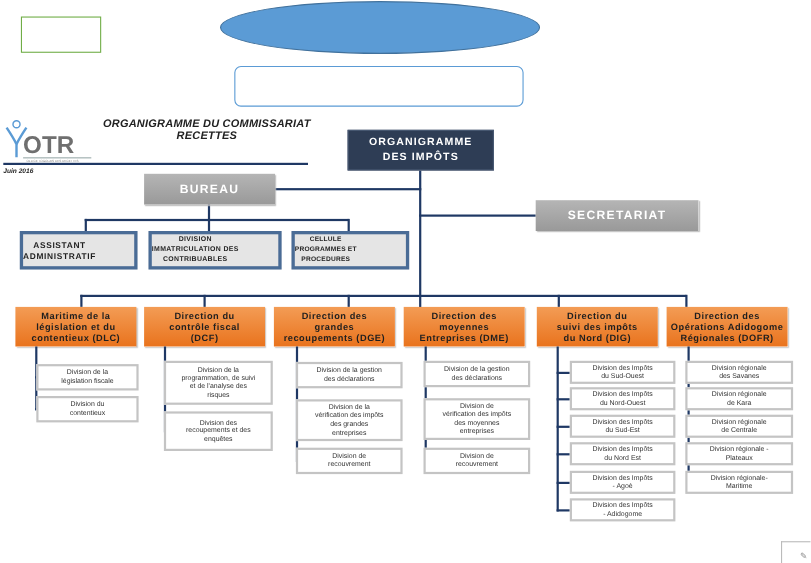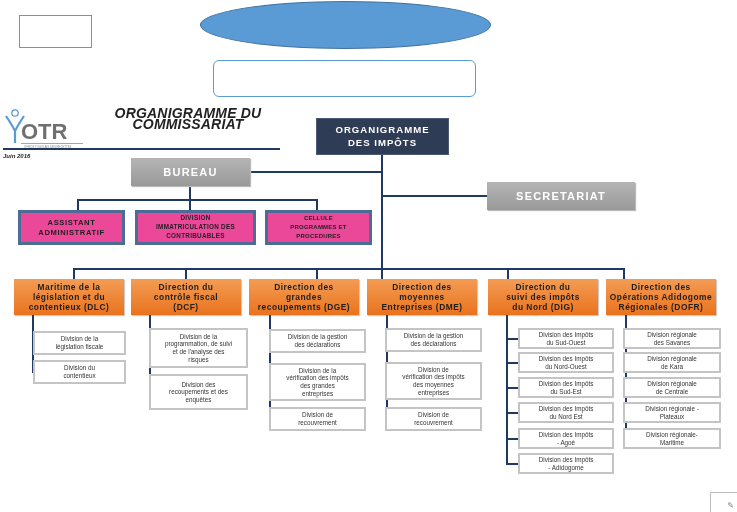--- a/index.html
+++ b/index.html
@@ -9,35 +9,35 @@
   .abs { position: absolute; }
 
   
   .green-box { left: 19px; top: 15px; width: 73px; height: 33px; border: 1.5px solid #70ad47; background: #fff; }
   .blue-ellipse { left: 200px; top: 1px; width: 291px; height: 48px; border-radius: 50%; background: #5b9bd5; border: 1px solid #41719c; }
   .rounded-box { left: 213px; top: 60px; width: 263px; height: 37px; border: 1.5px solid #5b9bd5; border-radius: 6px; background: #fff; }
 
   
   .logo { left: 4px; top: 107px; width: 84px; height: 42px; }
   .logo svg { width: 100%; height: 100%; }
-  .title { left: 93px; top: 108px; width: 190px; text-align: center; font-size: 14px; font-style: italic; font-weight: bold; line-height: 10.5px; letter-spacing: 0.2px; color: #222; }
+  .title { left: 93px; top: 108px; width: 190px; text-align: center; font-size: 10px; font-style: italic; font-weight: bold; line-height: 10.5px; letter-spacing: 0.2px; color: #222; }
   .title-rule { left: 3px; top: 148px; width: 277px; height: 2px; background: #1f3864; }
   .date { left: 3px; top: 153px; font-size: 6px; font-weight: bold; font-style: italic; color: #222; }
 
   
   .line { position: absolute; background: #1f3864; }
 
   
   .comm { left: 316px; top: 118px; width: 133px; height: 37px; background: #2e3d55; border: 1px solid #4a5a74; color: #fff; font-weight: bold; font-size: 9.6px; letter-spacing: 1px; text-align: center; line-height: 12.5px; display: flex; align-items: center; justify-content: center; }
 
   .gray-box { background: linear-gradient(#b5b5b5, #999999); color: #fff; font-weight: bold; letter-spacing: 1.2px; display: flex; align-items: center; justify-content: center; box-shadow: 1px 1px 1px #bbb; }
   .bureau { left: 131px; top: 158px; width: 119px; height: 28px; font-size: 11px; }
   .secretariat { left: 487px; top: 182px; width: 148px; height: 28px; font-size: 11px; }
 
-  .blue-outline { background: #ec4899; border: 3px solid #4a6c96; font-weight: bold; text-align: center; display: flex; align-items: center; justify-content: center; color: #1f1f1f; }
+  .blue-outline { background: #e5e5e5; border: 3px solid #4a6c96; font-weight: bold; text-align: center; display: flex; align-items: center; justify-content: flex-start; color: #1f1f1f; }
   .b1 { left: 18px; top: 210px; width: 107px; height: 35px; font-size: 7.6px; line-height: 10px; letter-spacing: 0.6px; }
   .b2 { left: 135px; top: 210px; width: 121px; height: 35px; font-size: 6.3px; line-height: 8.8px; letter-spacing: 0.3px; }
   .b3 { left: 265px; top: 210px; width: 107px; height: 35px; font-size: 6px; line-height: 8.8px; letter-spacing: 0.2px; }
 
   
   .dir { top: 279px; height: 36px; width: 110px; background: linear-gradient(#f39c55, #e9731d); color: #1f1f1f; font-weight: bold; font-size: 8.4px; line-height: 10.3px; letter-spacing: 0.5px; text-align: center; display: flex; align-items: center; justify-content: center; box-shadow: 1px 1px 1px #c9c9c9; }
 
   .div { background: #fff; border: 2px solid #c4c4c4; font-size: 6.3px; line-height: 7.6px; color: #333; text-align: center; display: flex; align-items: center; justify-content: center; }
 
   .corner-box { left: 710px; top: 492px; width: 27px; height: 20px; border-left: 1px solid #bbb; border-top: 1px solid #bbb; background: #fff; }
@@ -56,20 +56,21 @@
     <path d="M2 9 Q8 18 11 24 L11 36" fill="none" stroke="#5b9bd5" stroke-width="2.2"></path>
     <path d="M20 9 Q14 18 11 24" fill="none" stroke="#5b9bd5" stroke-width="2.2"></path>
     <text x="17" y="32" font-family="Liberation Sans, sans-serif" font-weight="bold" font-size="22" fill="#6f6f6f">OTR</text>
     <rect x="17" y="36" width="62" height="1" fill="#9aa"></rect>
     <text x="20" y="40.5" font-family="Liberation Sans, sans-serif" font-size="2.8" fill="#888">OFFICE TOGOLAIS DES RECETTES</text>
   </svg>
 </div>
 
 <div class="abs title">
   <div>ORGANIGRAMME DU COMMISSARIAT</div>
+  <div>RECETTES</div>
 </div>
 <div class="abs title-rule"></div>
 <div class="abs date">Juin 2016</div>
 
 <div>
 
   <div class="line" style="left:381px; top:155px; width:2px; height:126px;"></div>
 
   <div class="line" style="left:250px; top:171px; width:133px; height:2px;"></div>
 

